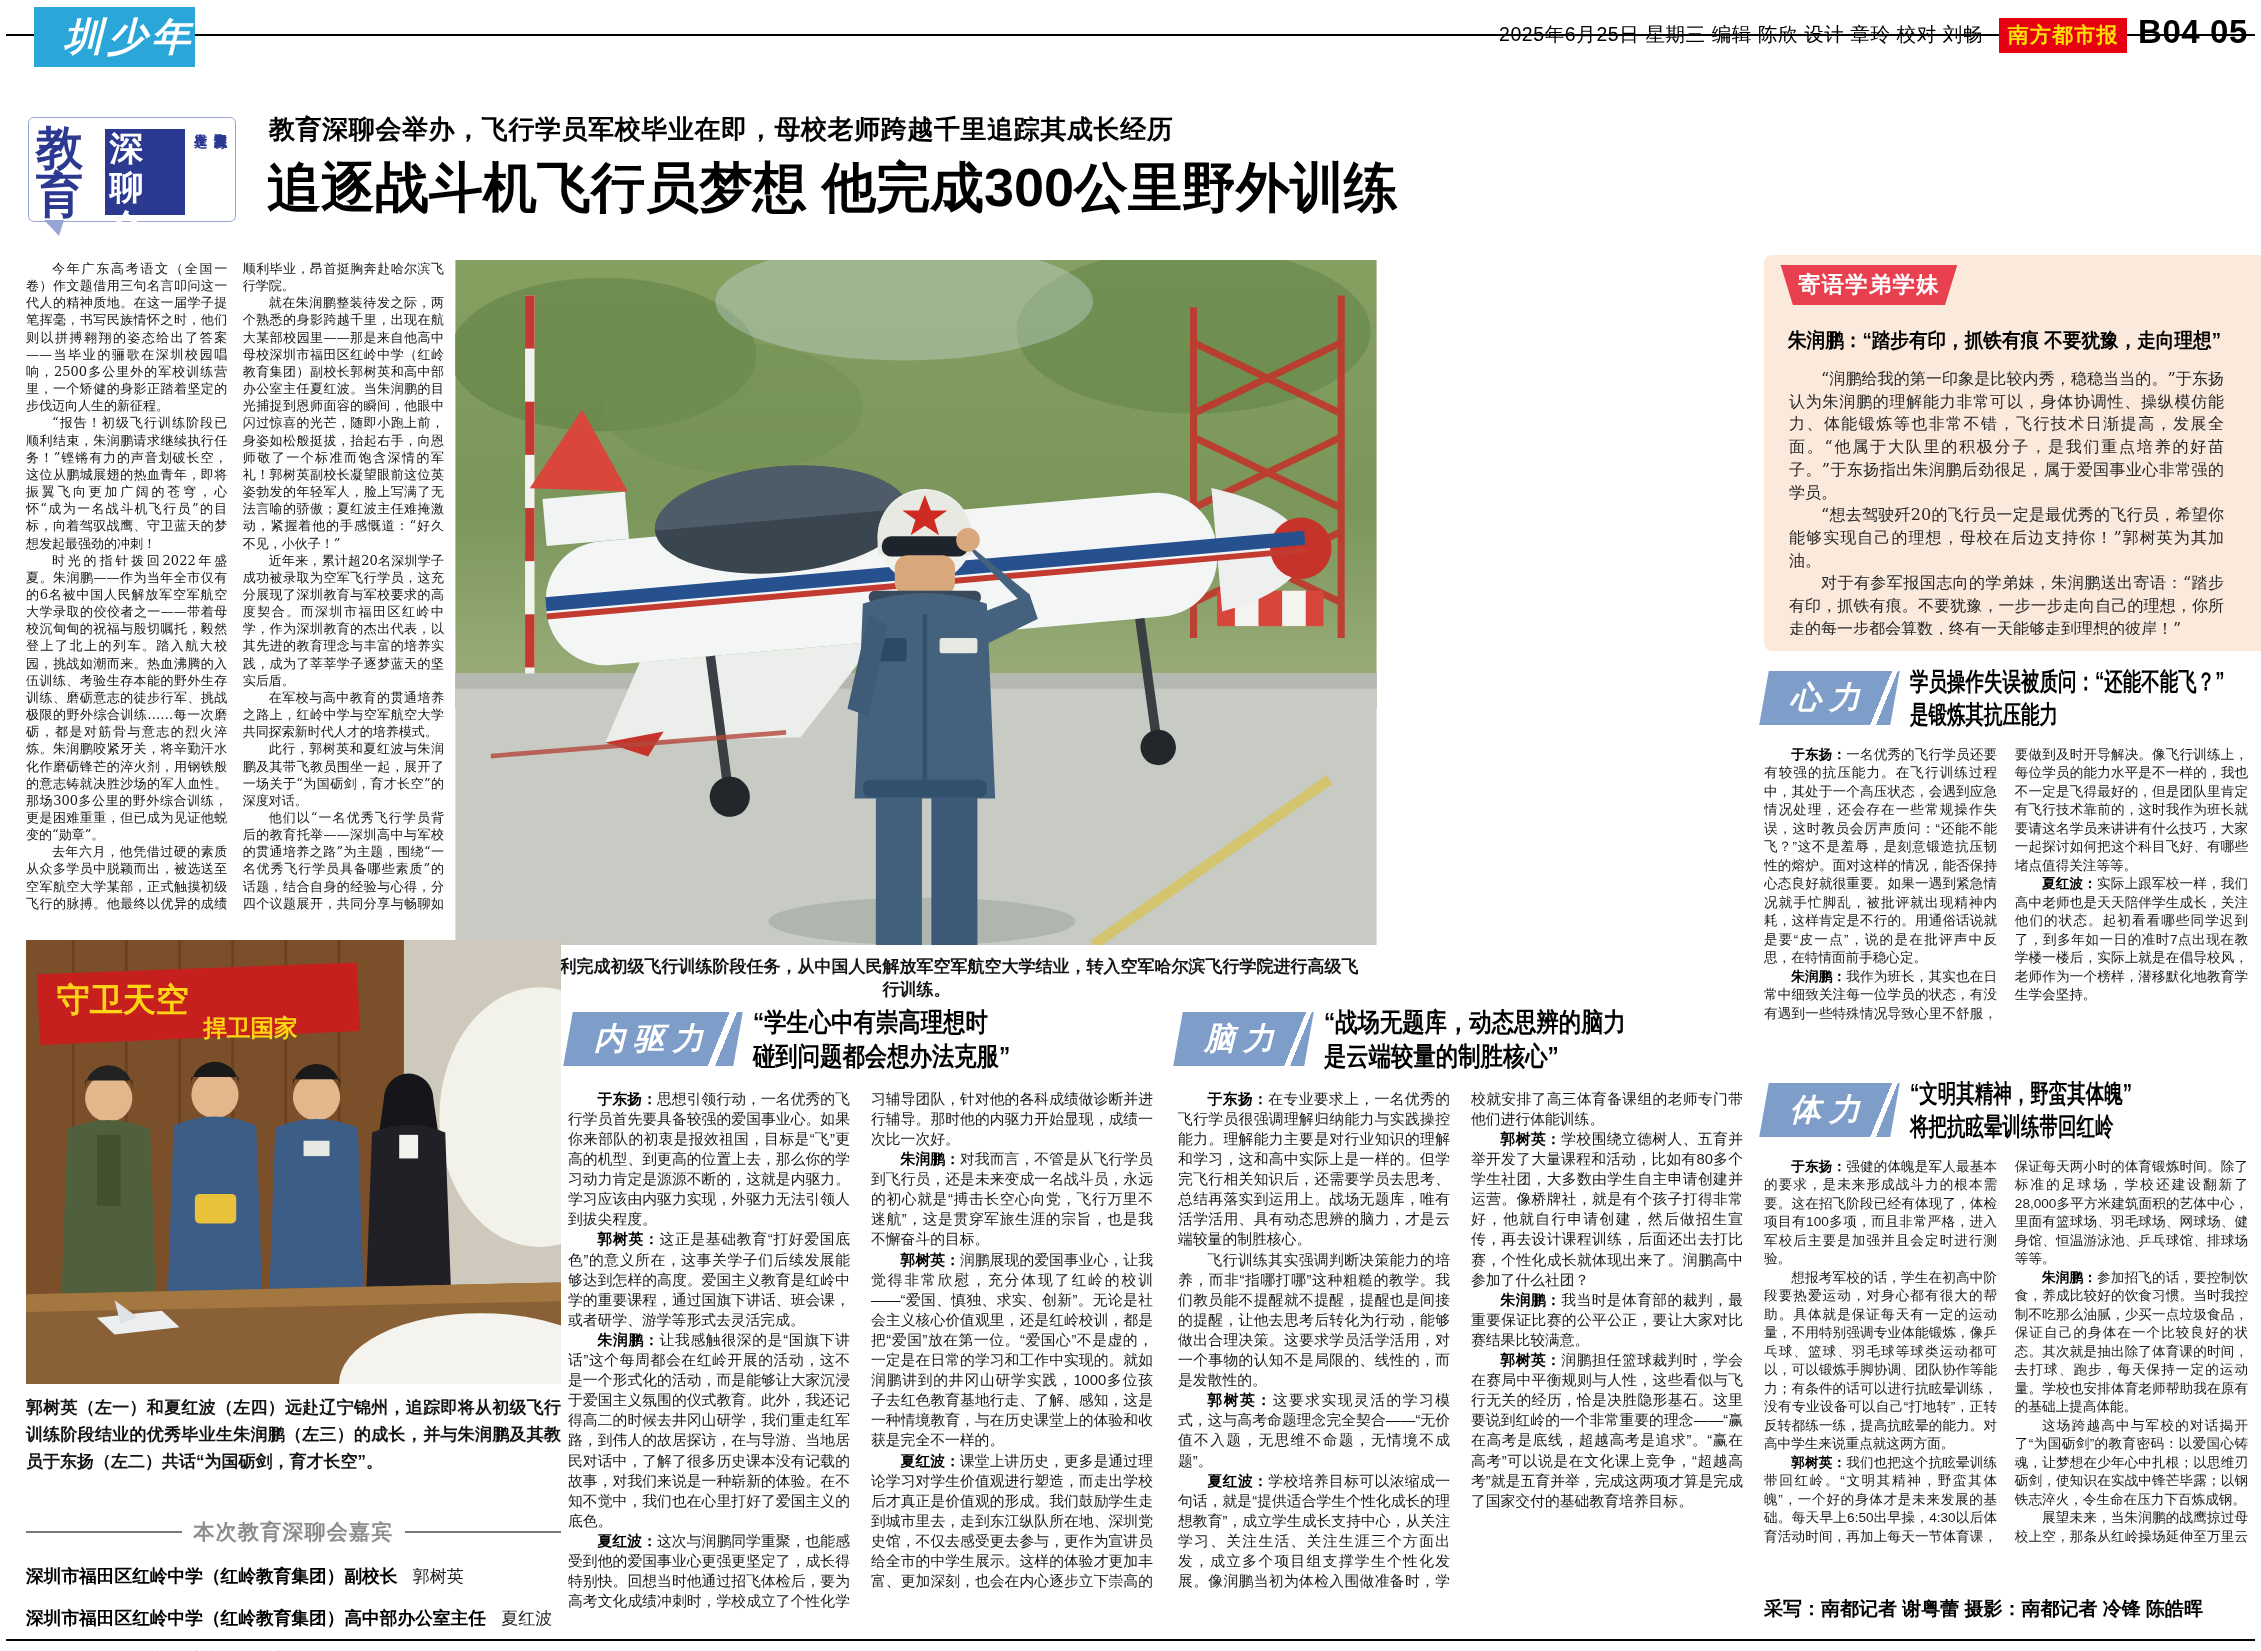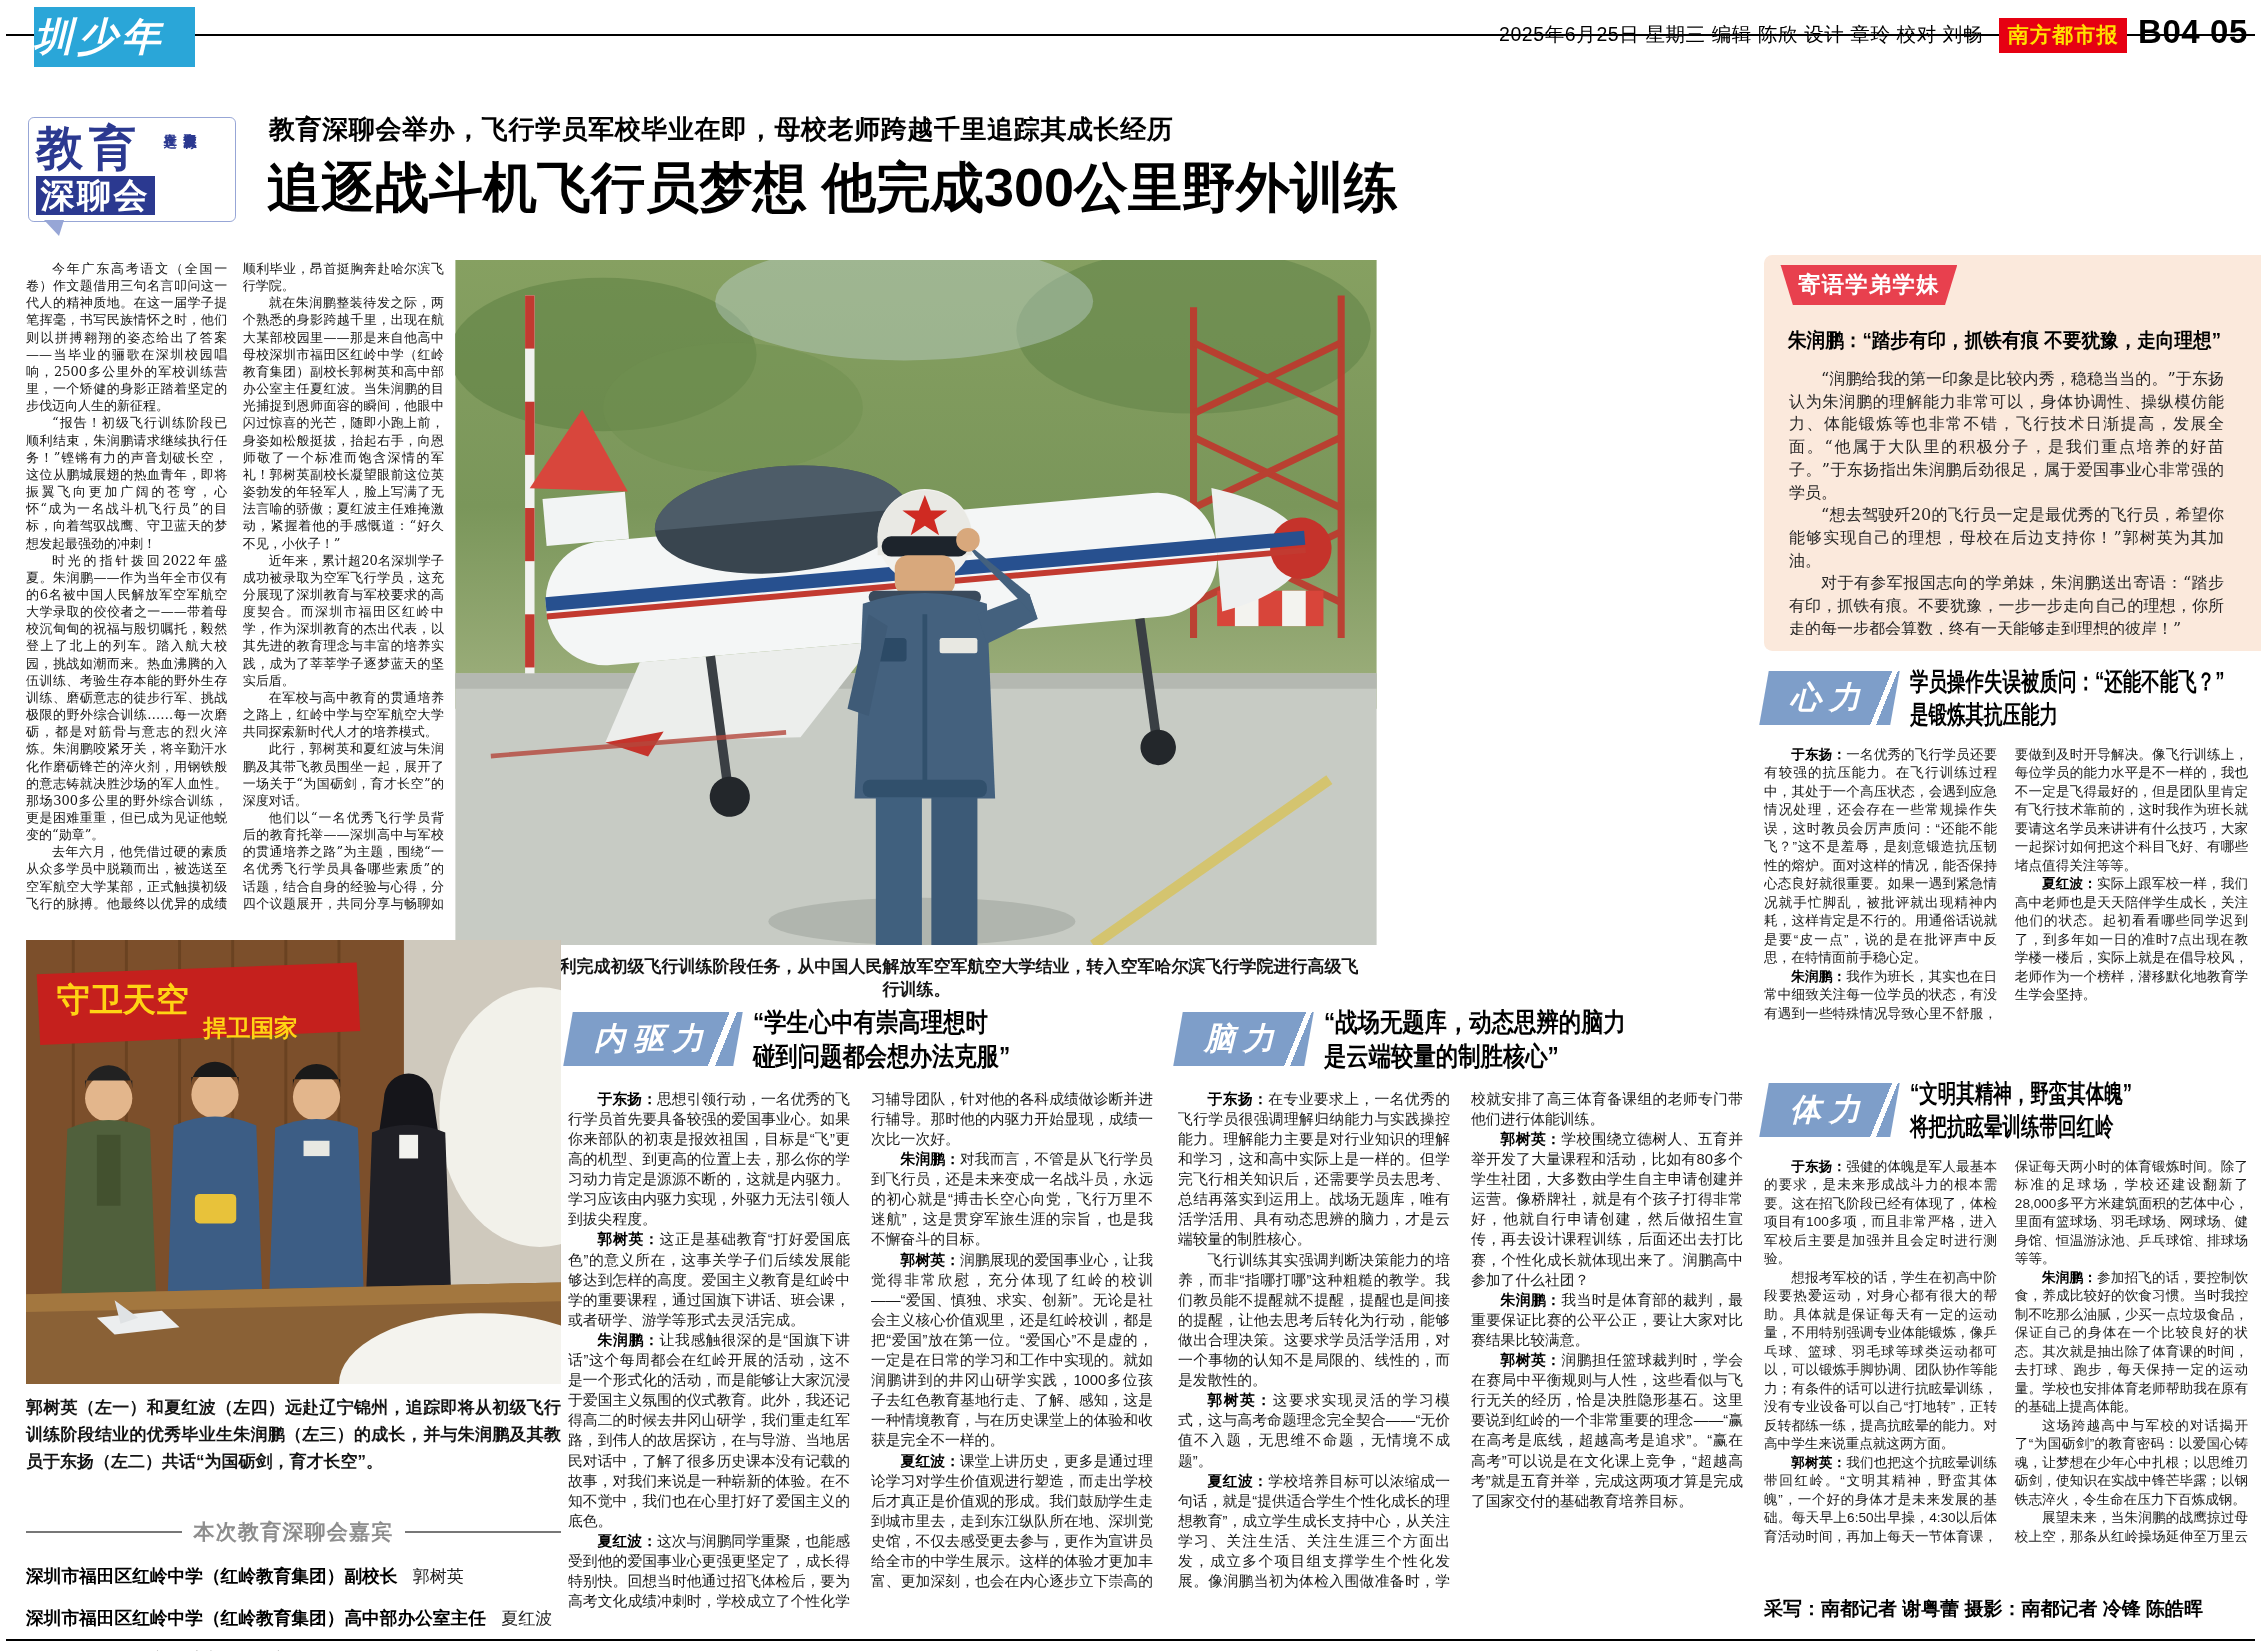--- a/index.html
+++ b/index.html
@@ -1,32 +1,32 @@
 <!DOCTYPE html>
 <html style="font-size:9.5px"><head>
 <meta charset="utf-8">
 <style>
   html,body{margin:0;padding:0;background:#e8e8e8;}
   .page{position:relative;width:2261px;height:1652px;background:#fff;overflow:hidden;
         font-family:"Liberation Sans",sans-serif;color:#111;}
   
   .top-rule{position:absolute;left:5.9px;right:5.9px;top:34px;height:1.8px;background:#000;}
   .masthead{position:absolute;left:34px;top:7px;width:161px;height:60px;background:#2aa6d8;
-            display:flex;align-items:center;justify-content:flex-start;}
+            display:flex;align-items:center;justify-content:flex-end;}
   .masthead span{color:#fff;font-weight:900;font-size:39px;letter-spacing:4.7px;font-style:italic;}
   .dateline{position:absolute;right:278px;top:21px;font-size:19.5px;color:#000;letter-spacing:0.6px;}
   .paper-badge{position:absolute;right:134px;top:17.7px;background:#e60012;padding:3.5px 8.3px;}
   .paper-badge span{color:#ffe100;font-family:"DejaVu Serif",serif;font-weight:900;font-size:21px;letter-spacing:1.2px;}
   .pagenum{position:absolute;right:13px;top:13px;font-weight:900;font-size:33px;color:#000;letter-spacing:0.6px;}
   
   .badge{position:absolute;left:28px;top:117px;width:208px;height:105px;border:1.8px solid #97a6d6;
          border-radius:5.9px;display:flex;padding:5.9px 7px;box-sizing:border-box;background:#fff;}
   .badge:after{content:"";position:absolute;left:15.4px;bottom:-15.4px;border-left:15.4px solid transparent;
                border-right:5.9px solid transparent;border-top:16.5px solid #97a6d6;}
-  .badge-main{display:flex;flex-direction:column;}
+  .badge-main{display:flex;flex-direction:row;}
   .badge-jy{font-weight:900;font-size:47px;line-height:1;color:#2b3990;letter-spacing:5.9px;}
   .badge-slh{margin-top:4.7px;background:#2b3990;color:#fff;font-weight:900;font-size:34px;line-height:1.15;
              padding:0 4.7px;letter-spacing:2.4px;}
   .badge-side{margin-left:7px;display:flex;gap:3.5px;}
   .badge-side i{writing-mode:vertical-rl;font-style:normal;font-size:13px;color:#2b3990;font-weight:700;line-height:1.25;}
   .kicker{position:absolute;left:269px;top:112px;font-weight:700;font-size:26px;color:#000;letter-spacing:0.6px;}
   .headline{position:absolute;left:267px;top:152px;width:1181px;font-weight:900;font-size:54px;color:#000;
             white-space:nowrap;letter-spacing:0;}
   
   .article{position:absolute;left:26px;top:260px;width:418px;height:669px;column-count:2;column-gap:15.4px;

